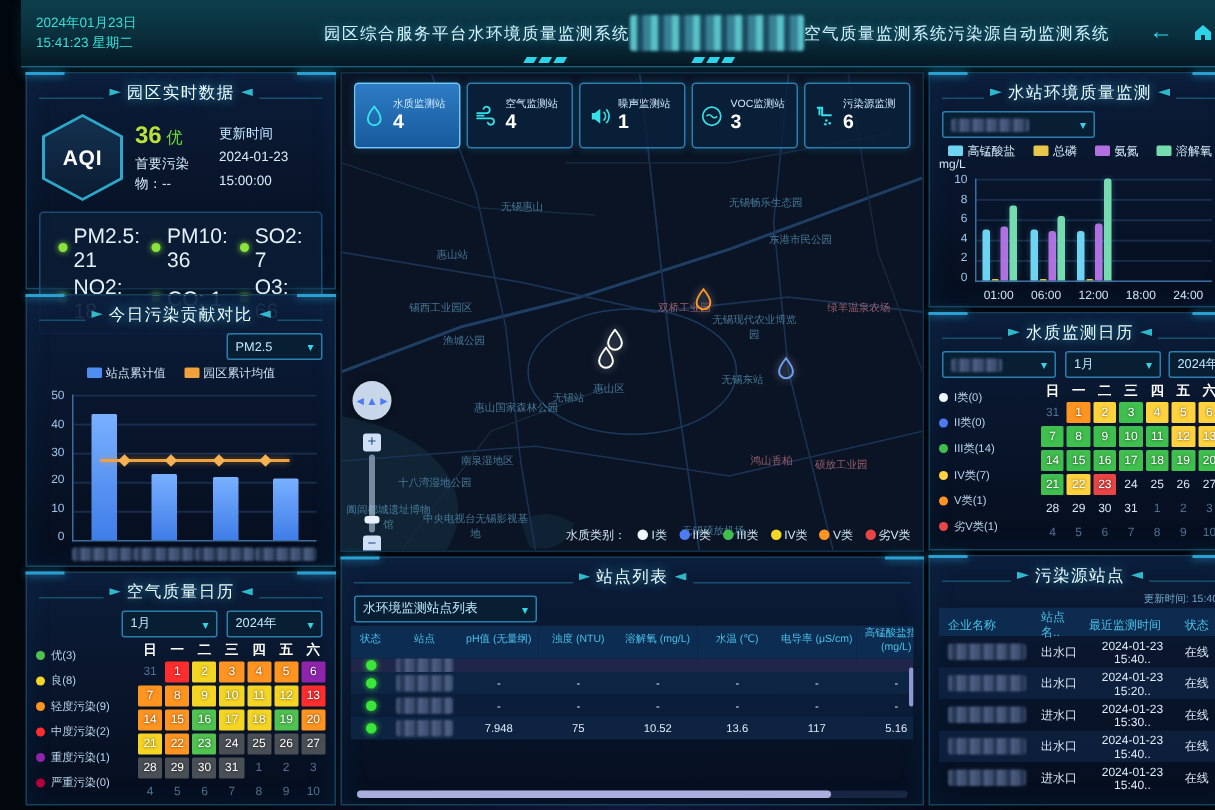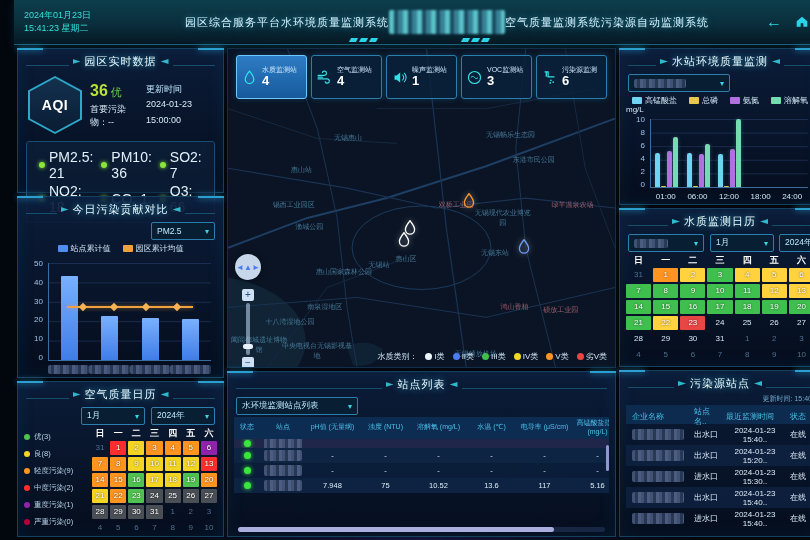--- a/index.html
+++ b/index.html
@@ -5,21 +5,21 @@
   html,body{margin:0;padding:0;background:#02060d;}
   body{width:810px;height:540px;overflow:hidden;font-family:"Liberation Sans","DejaVu Sans",sans-serif;color:#cfe6f5;}
   .app{width:810px;height:540px;display:flex;flex-direction:column;
        background:radial-gradient(ellipse 400px 160px at 50% 100%, rgba(60,70,190,.25), transparent 70%),
                   radial-gradient(ellipse 500px 200px at 50% 0%, rgba(20,90,120,.18), transparent 70%), #02060d;margin-left:14px;}
   
   header{position:relative;height:44px;flex:none;display:flex;align-items:center;
          background:linear-gradient(180deg,#0d3e4c 0%,#0a2e3c 55%,#051824 100%);
          border-bottom:1px solid #1b5f7a;box-shadow:0 2px 10px rgba(0,220,255,.12);}
   .dt{width:130px;padding-left:10px;font-size:9px;color:#35e0d8;line-height:1.5;flex:none;}
-  .navzone{flex:1;display:flex;align-items:center;justify-content:center;}
+  .navzone{flex:1;display:flex;align-items:center;justify-content:flex-end;}
   .navitem{font-size:11px;color:#d9f4ff;letter-spacing:1px;cursor:pointer;text-shadow:0 0 6px rgba(60,220,255,.5);}
   .main-title{width:116px;height:24px;flex:none;}
   .hicons{width:70px;flex:none;display:flex;gap:12px;justify-content:flex-end;padding-right:14px;color:#2bd4e8;align-items:center;}
   .hicons .arr{font-size:16px;line-height:1;}
   .dashes{position:absolute;bottom:2px;display:flex;gap:3px;}
   .dashes i{width:7px;height:4px;background:#2bd4e8;transform:skewX(-30deg);}
   
   main{flex:1;display:flex;gap:3px;padding:3px;min-height:0;}
   .col-left{width:207px;flex:none;display:flex;flex-direction:column;gap:3px;}
   .col-right{width:202px;flex:none;display:flex;flex-direction:column;gap:3px;}
@@ -651,20 +651,28 @@
             <span class="sel">
                 <span>1月</span>
                 <span class="caret">▾</span>
               </span>
             <span class="sel">
                 <span>2024年</span>
               </span>
           </span>
         </div>
         <div class="calwrap">
+          <div class="calleg" id="water-legend">
+              <div class="cleg"><i style="background: rgb(238, 246, 255);"></i>I类(0)</div>
+              <div class="cleg"><i style="background: rgb(77, 123, 243);"></i>II类(0)</div>
+              <div class="cleg"><i style="background: rgb(63, 191, 78);"></i>III类(14)</div>
+              <div class="cleg"><i style="background: rgb(255, 210, 62);"></i>IV类(7)</div>
+              <div class="cleg"><i style="background: rgb(255, 148, 32);"></i>V类(1)</div>
+              <div class="cleg"><i style="background: rgb(232, 69, 69);"></i>劣V类(1)</div>
+            </div>
           <div class="calgrid" id="water-grid">
               <div class="wd">日</div>
               <div class="wd">一</div>
               <div class="wd">二</div>
               <div class="wd">三</div>
               <div class="wd">四</div>
               <div class="wd">五</div>
               <div class="wd">六</div>
               <div class="cell dim">31</div>
               <div class="cell orange" style="background: rgb(255, 148, 32);">1</div>

